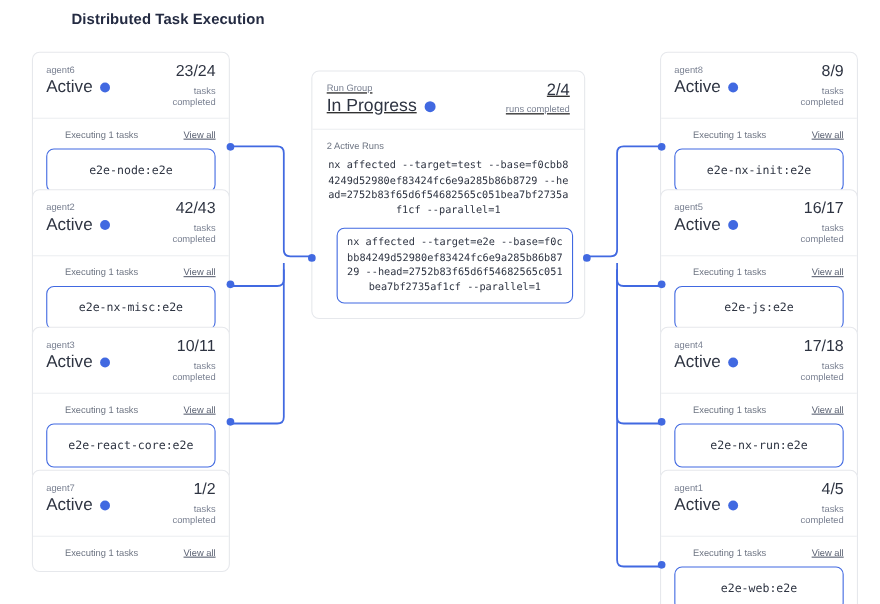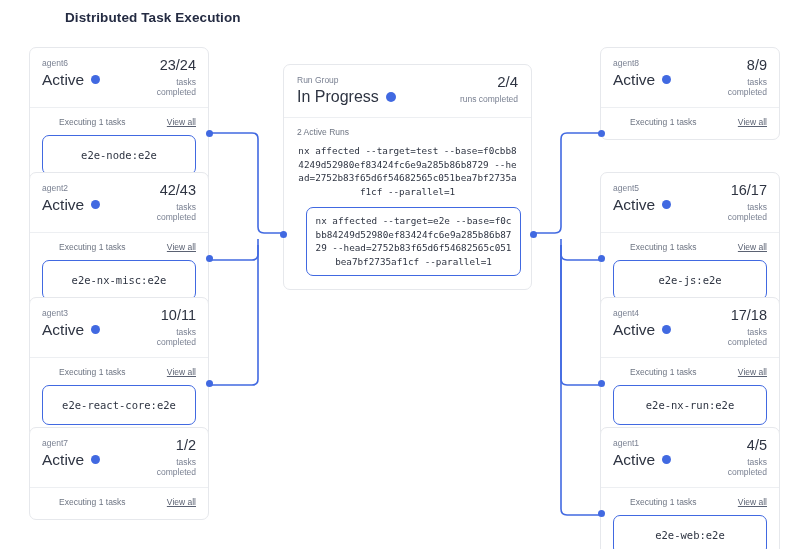--- a/index.html
+++ b/index.html
@@ -54,21 +54,21 @@
     font-size: 10.5px; color: #2E3442;
   }
   .task-chip.plain {
     border: none; height: 23px;
   }
 
   
   #run-group {
     position: absolute; left: 283px; top: 64px; width: 249px;
   }
-  #run-group .card-head { padding: 9px 13px 11px 13px; }
+  #run-group .card-head { padding: 9px 13px 11px 13px; text-decoration: underline; }
   #run-group .state-text { font-size: 16px; }
   #run-group .dot { width: 10px; height: 10px; }
   #run-group .count { font-size: 15px; }
   .runs-label { font-size: 8.5px; color: #6E7583; padding: 9px 13px 0 13px; }
   .cmd {
     font-family: "DejaVu Sans Mono", monospace;
     font-size: 9.3px; line-height: 13.5px; color: #2E3442;
     text-align: center; word-break: break-all;
   }
   .cmd-plain { margin: 7px 14px 0 14px; }
@@ -251,20 +251,21 @@
               <div class="count-sub">tasks completed</div>
             </div>
           </div>
         </div>
         <div class="divider"></div>
         <div class="card-body">
           <div class="body-row">
             <span class="exec-label">Executing 1 tasks</span>
             <span class="view-all">View all</span>
           </div>
+          <div class="task-chip">e2e-nx-init:e2e</div>
         </div>
         <div class="port" style="top: 82px; left: -3px;"></div>
       </div>
       <div class="card" style="left: 600px; top: 172px; width: 180px; position: absolute;">
         <div class="card-head">
           <div class="head-row">
             <div>
               <div class="agent-id">agent5</div>
               <div class="state-line">
                 <span class="state-text">Active</span>

